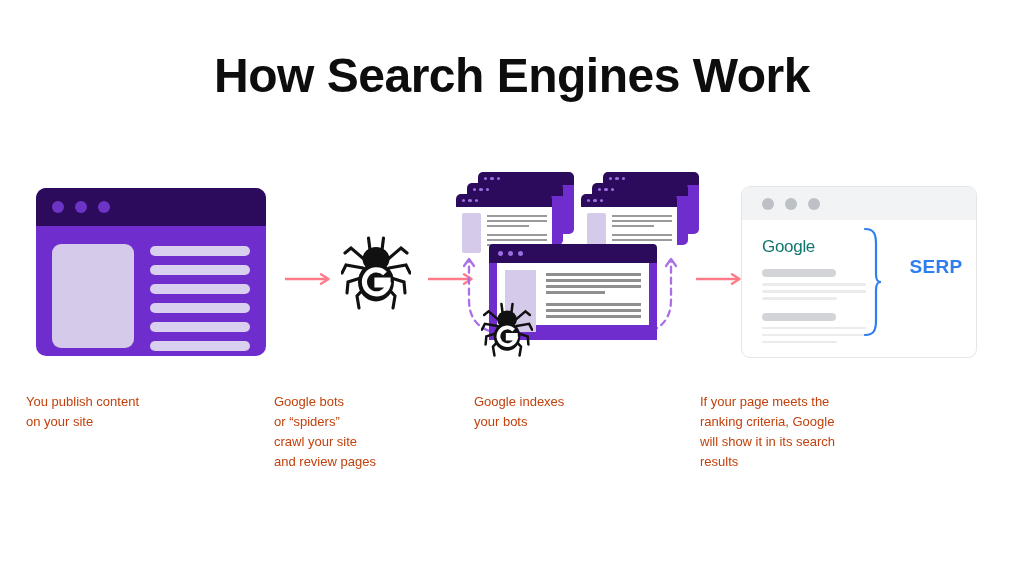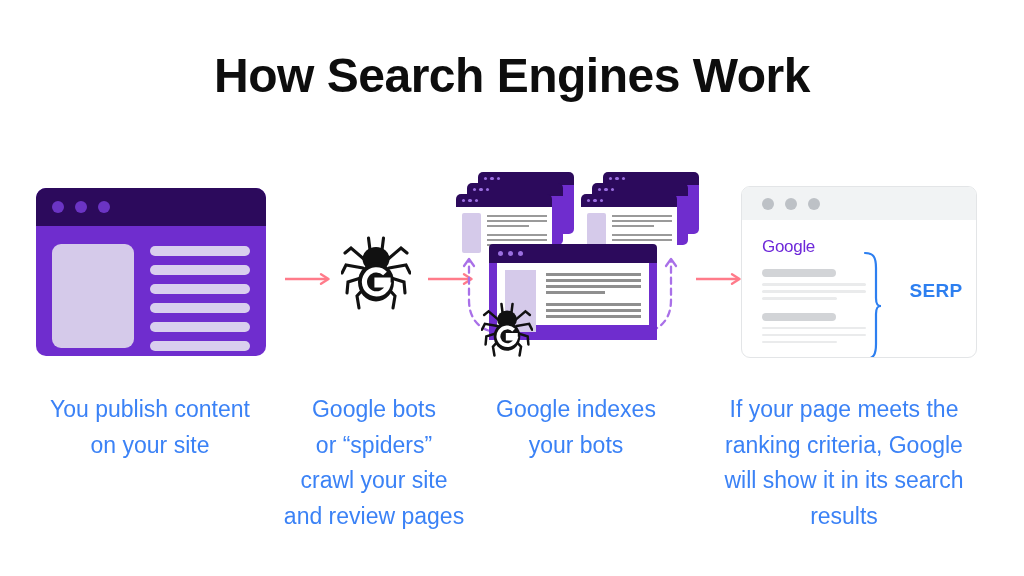--- a/index.html
+++ b/index.html
@@ -71,38 +71,38 @@
 
   
   .serp{
     position:absolute;left:741px;top:26px;width:234px;height:170px;
     background:#ffffff;border:1px solid #E3E5E7;border-radius:9px;overflow:hidden;
   }
   .serp-bar{height:33px;background:#F1F3F4;display:flex;align-items:center;gap:11px;padding-left:20px;}
   .serp-bar i{width:12px;height:12px;border-radius:50%;background:#BDC1C6;display:block;}
   .serp-body{display:flex;height:137px;}
   .serp-left{width:124px;padding:17px 0 0 20px;box-sizing:border-box;}
-  .gword{font-size:17px;color:#6d28d9;letter-spacing:-0.3px;margin-bottom:12px;font-family:"Liberation Sans", sans-serif;}
+  .gword{font-size:17px;color:#0f766e;letter-spacing:-0.3px;margin-bottom:12px;font-family:"Liberation Sans", sans-serif;}
   .res{margin-bottom:13px;}
   .res .t{height:8px;width:74px;background:#D2D4D7;border-radius:4px;margin-bottom:6px;}
   .res .l{height:2.5px;background:#EAEBEC;margin-bottom:4.5px;border-radius:2px;}
   .res .l.s{width:72%;}
-  .serp-right{flex:1;position:relative;margin-top:24px;}
+  .serp-right{flex:1;position:relative;}
   .brace{position:absolute;left:-4px;top:6px;}
   .serp-label{position:absolute;left:22px;top:36px;width:96px;text-align:center;}
   .serp-title{font-size:19px;font-weight:bold;color:#2D7FF0;letter-spacing:0.3px;}
   .serp-sub{font-size:10.5px;color:#4A90E2;line-height:1.35;margin-top:4px;}
 
   
   .caps{position:absolute;left:0;top:392px;width:1024px;}
-  .cap{position:absolute;text-align:center;font-size:23px;line-height:1.55;color:#3b82f6;}
+  .cap{position:absolute;text-align:left;font-size:13px;line-height:1.55;color:#c2410c;}
   .cap1{left:26px;top:0;width:248px;}
   .cap2{left:274px;top:0;width:200px;}
   .cap3{left:474px;top:0;width:204px;}
-  .cap4{left:684px;top:0;width:320px;}
+  .cap4{left:700px;top:0;width:320px;}
 </style>
 </head>
 <body>
 
 <div class="page">
 
   <div class="title">How Search Engines Work</div>
 
   <div class="stage">
 

